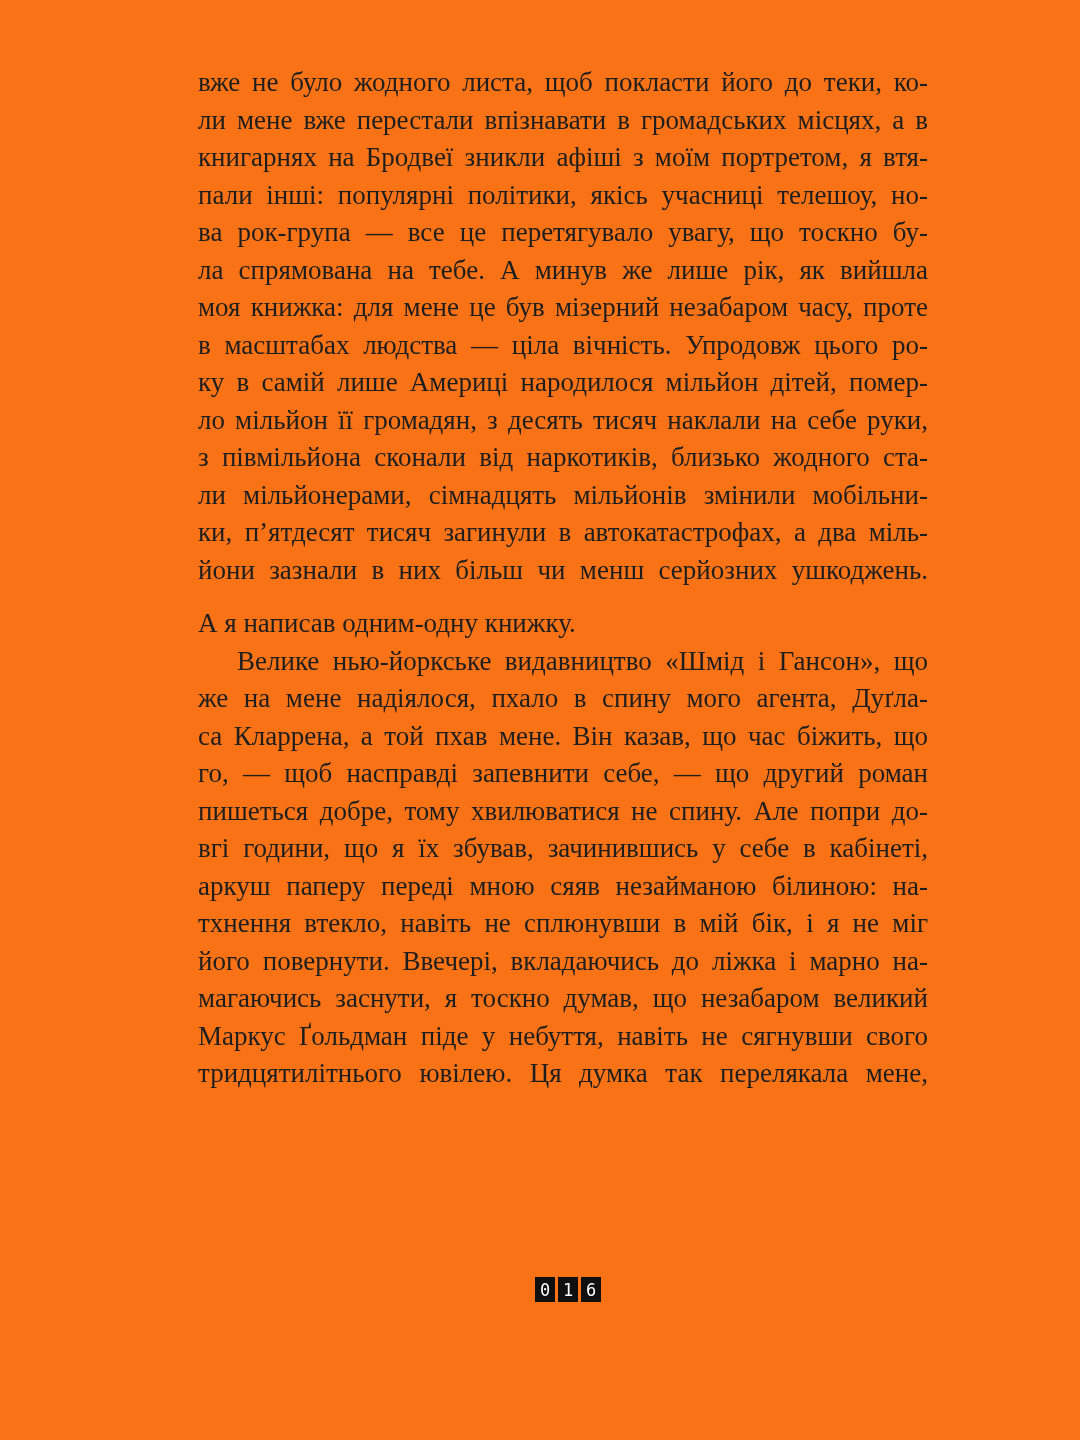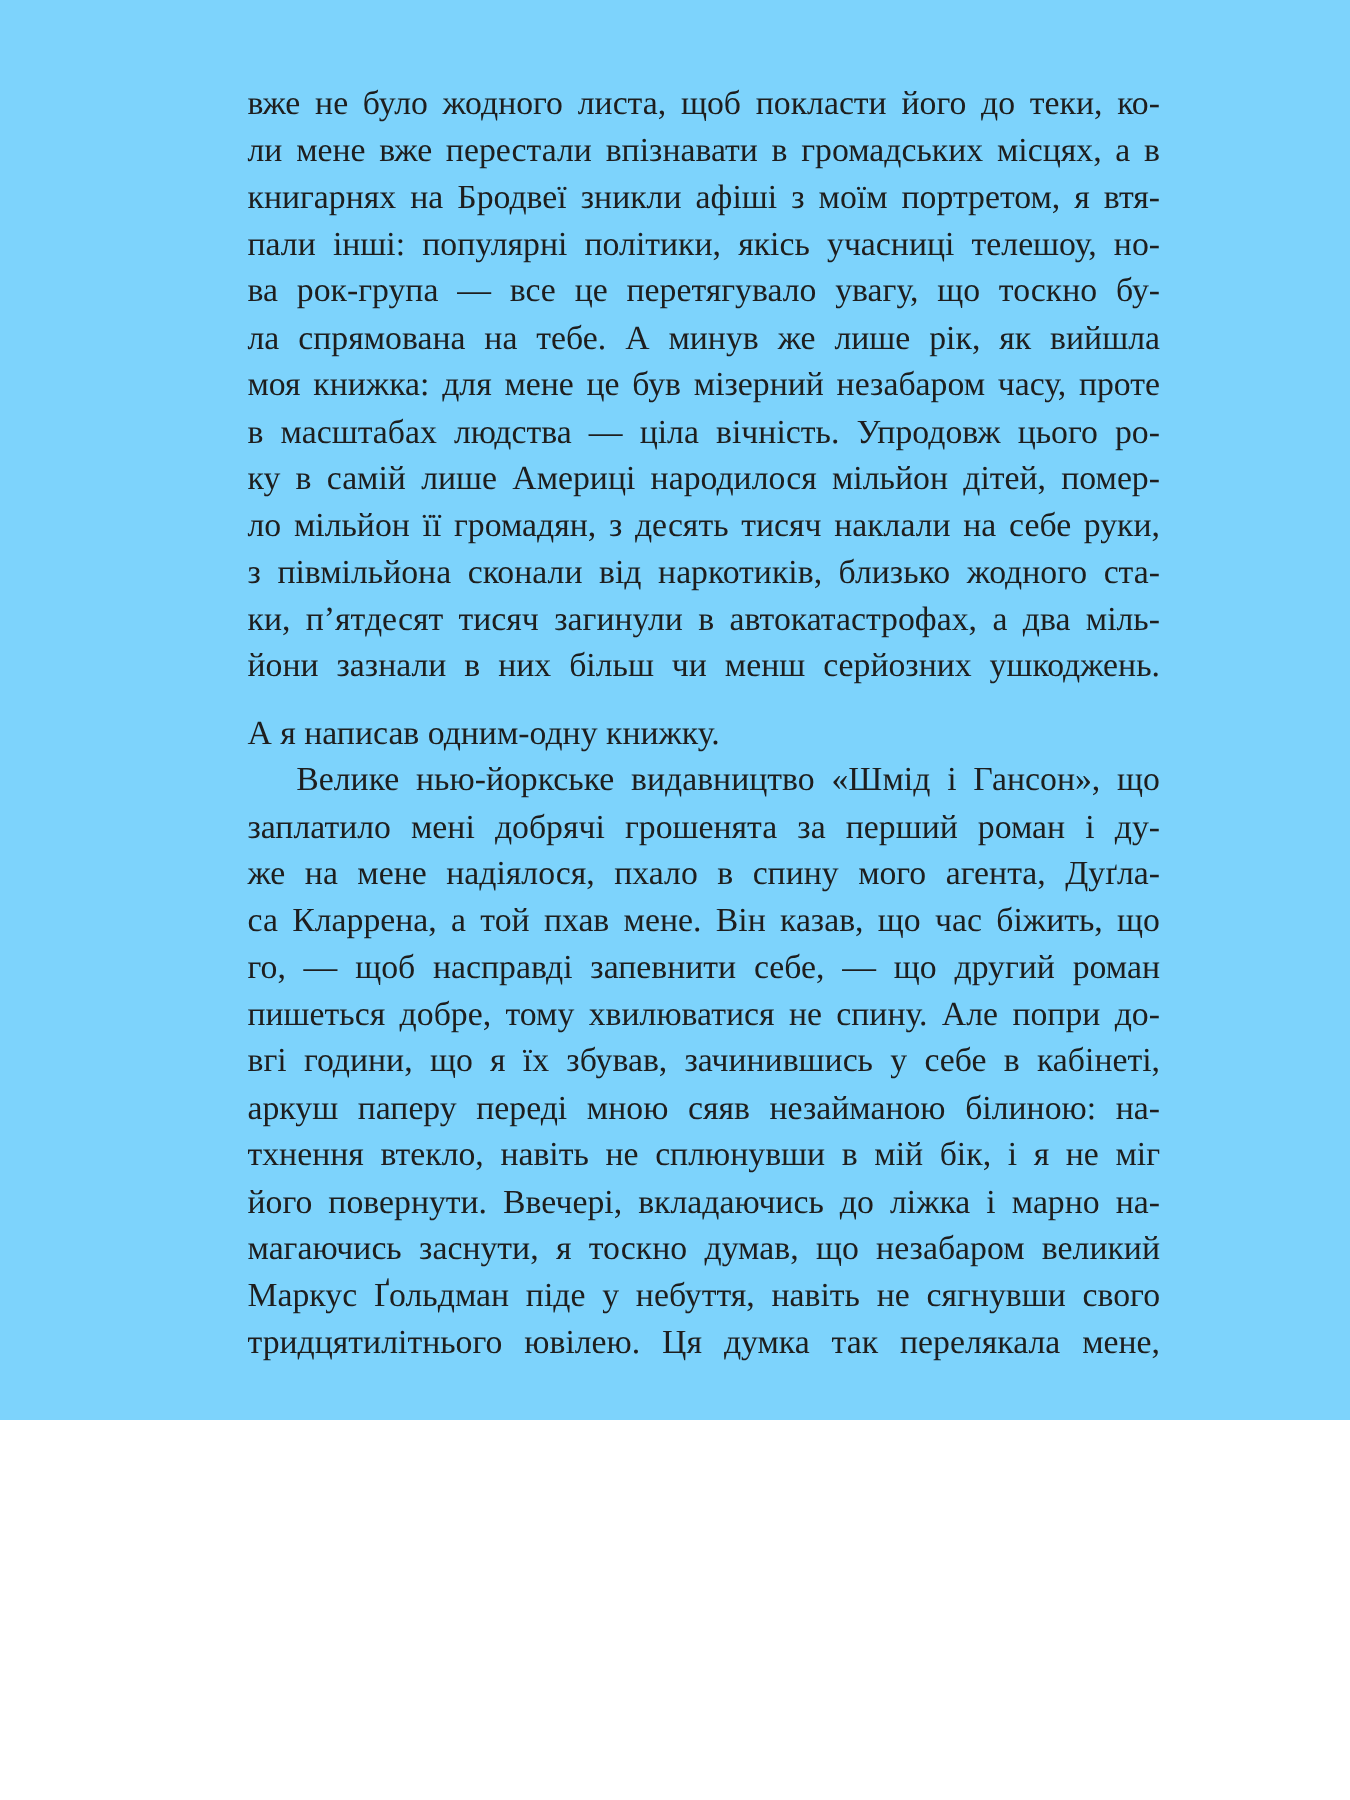--- a/index.html
+++ b/index.html
@@ -3,22 +3,22 @@
 <meta charset="utf-8">
 <style>
   html, body {
     margin: 0;
     padding: 0;
     background: #ffffff;
   }
   .page {
     position: relative;
     width: 1080px;
-    height: 1136px;
-    background: #7dd3fc;
+    height: 1440px;
+    background: #f97316;
     overflow: hidden;
     font-family: "Liberation Serif", "DejaVu Serif", serif;
   }
   .text-block {
     position: absolute;
     left: 198px;
     top: 64px;
     width: 730px;
     color: #1e1e1e;
     font-size: 27px;
@@ -62,27 +62,27 @@
         <div class="line">ли мене вже перестали впізнавати в громадських місцях, а в</div>
         <div class="line">книгарнях на Бродвеї зникли афіші з моїм портретом, я втя-</div>
         <div class="line">пали інші: популярні політики, якісь учасниці телешоу, но-</div>
         <div class="line">ва рок-група — все це перетягувало увагу, що тоскно бу-</div>
         <div class="line">ла спрямована на тебе. А минув же лише рік, як вийшла</div>
         <div class="line">моя книжка: для мене це був мізерний незабаром часу, проте</div>
         <div class="line">в масштабах людства — ціла вічність. Упродовж цього ро-</div>
         <div class="line">ку в самій лише Америці народилося мільйон дітей, помер-</div>
         <div class="line">ло мільйон її громадян, з десять тисяч наклали на себе руки,</div>
         <div class="line">з півмільйона сконали від наркотиків, близько жодного ста-</div>
+        <div class="line">ли мільйонерами, сімнадцять мільйонів змінили мобільни-</div>
         <div class="line">ки, п’ятдесят тисяч загинули в автокатастрофах, а два міль-</div>
         <div class="line">йони зазнали в них більш чи менш серйозних ушкоджень.</div>
         <div class="line short">А я написав одним-одну книжку.</div>
       </div>
       <div class="paragraph">
         <div class="line indent">Велике нью-йоркське видавництво «Шмід і Гансон», що</div>
-        <div class="line">заплатило мені добрячі грошенята за перший роман і ду-</div>
         <div class="line">же на мене надіялося, пхало в спину мого агента, Дуґла-</div>
         <div class="line">са Кларрена, а той пхав мене. Він казав, що час біжить, що</div>
         <div class="line">го, — щоб насправді запевнити себе, — що другий роман</div>
         <div class="line">пишеться добре, тому хвилюватися не спину. Але попри до-</div>
         <div class="line">вгі години, що я їх збував, зачинившись у себе в кабінеті,</div>
         <div class="line">аркуш паперу переді мною сяяв незайманою білиною: на-</div>
         <div class="line">тхнення втекло, навіть не сплюнувши в мій бік, і я не міг</div>
         <div class="line">його повернути. Ввечері, вкладаючись до ліжка і марно на-</div>
         <div class="line">магаючись заснути, я тоскно думав, що незабаром великий</div>
         <div class="line">Маркус Ґольдман піде у небуття, навіть не сягнувши свого</div>

